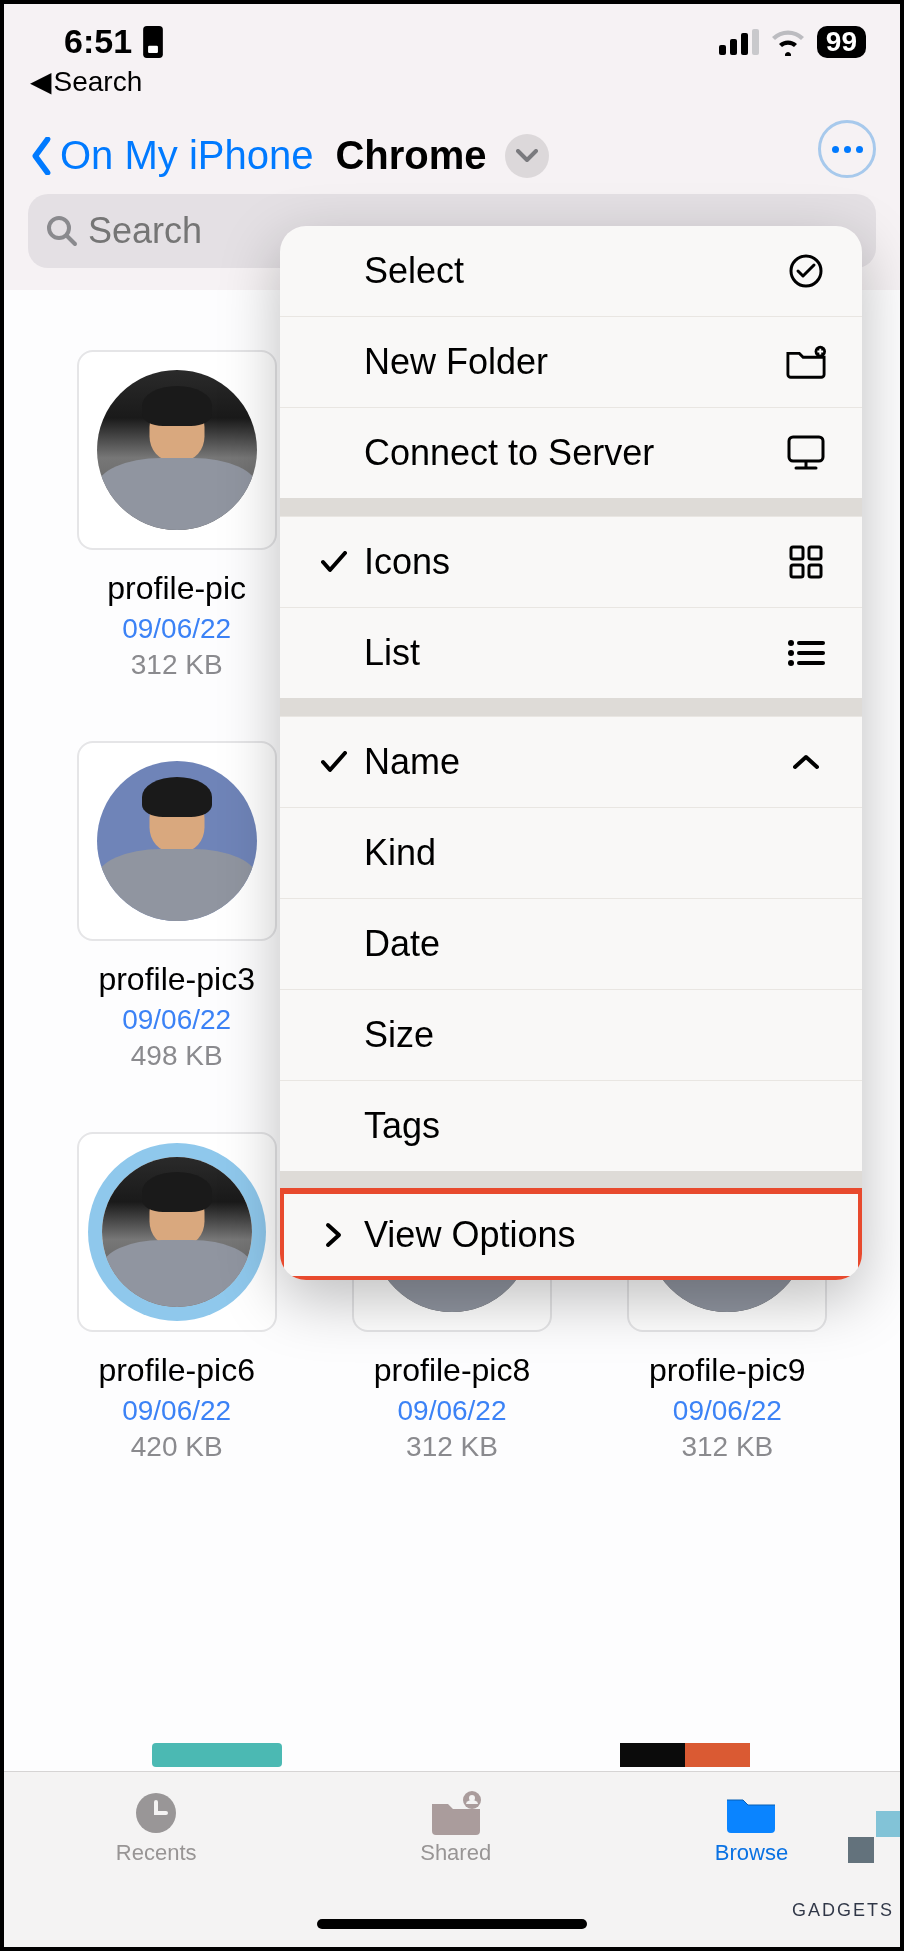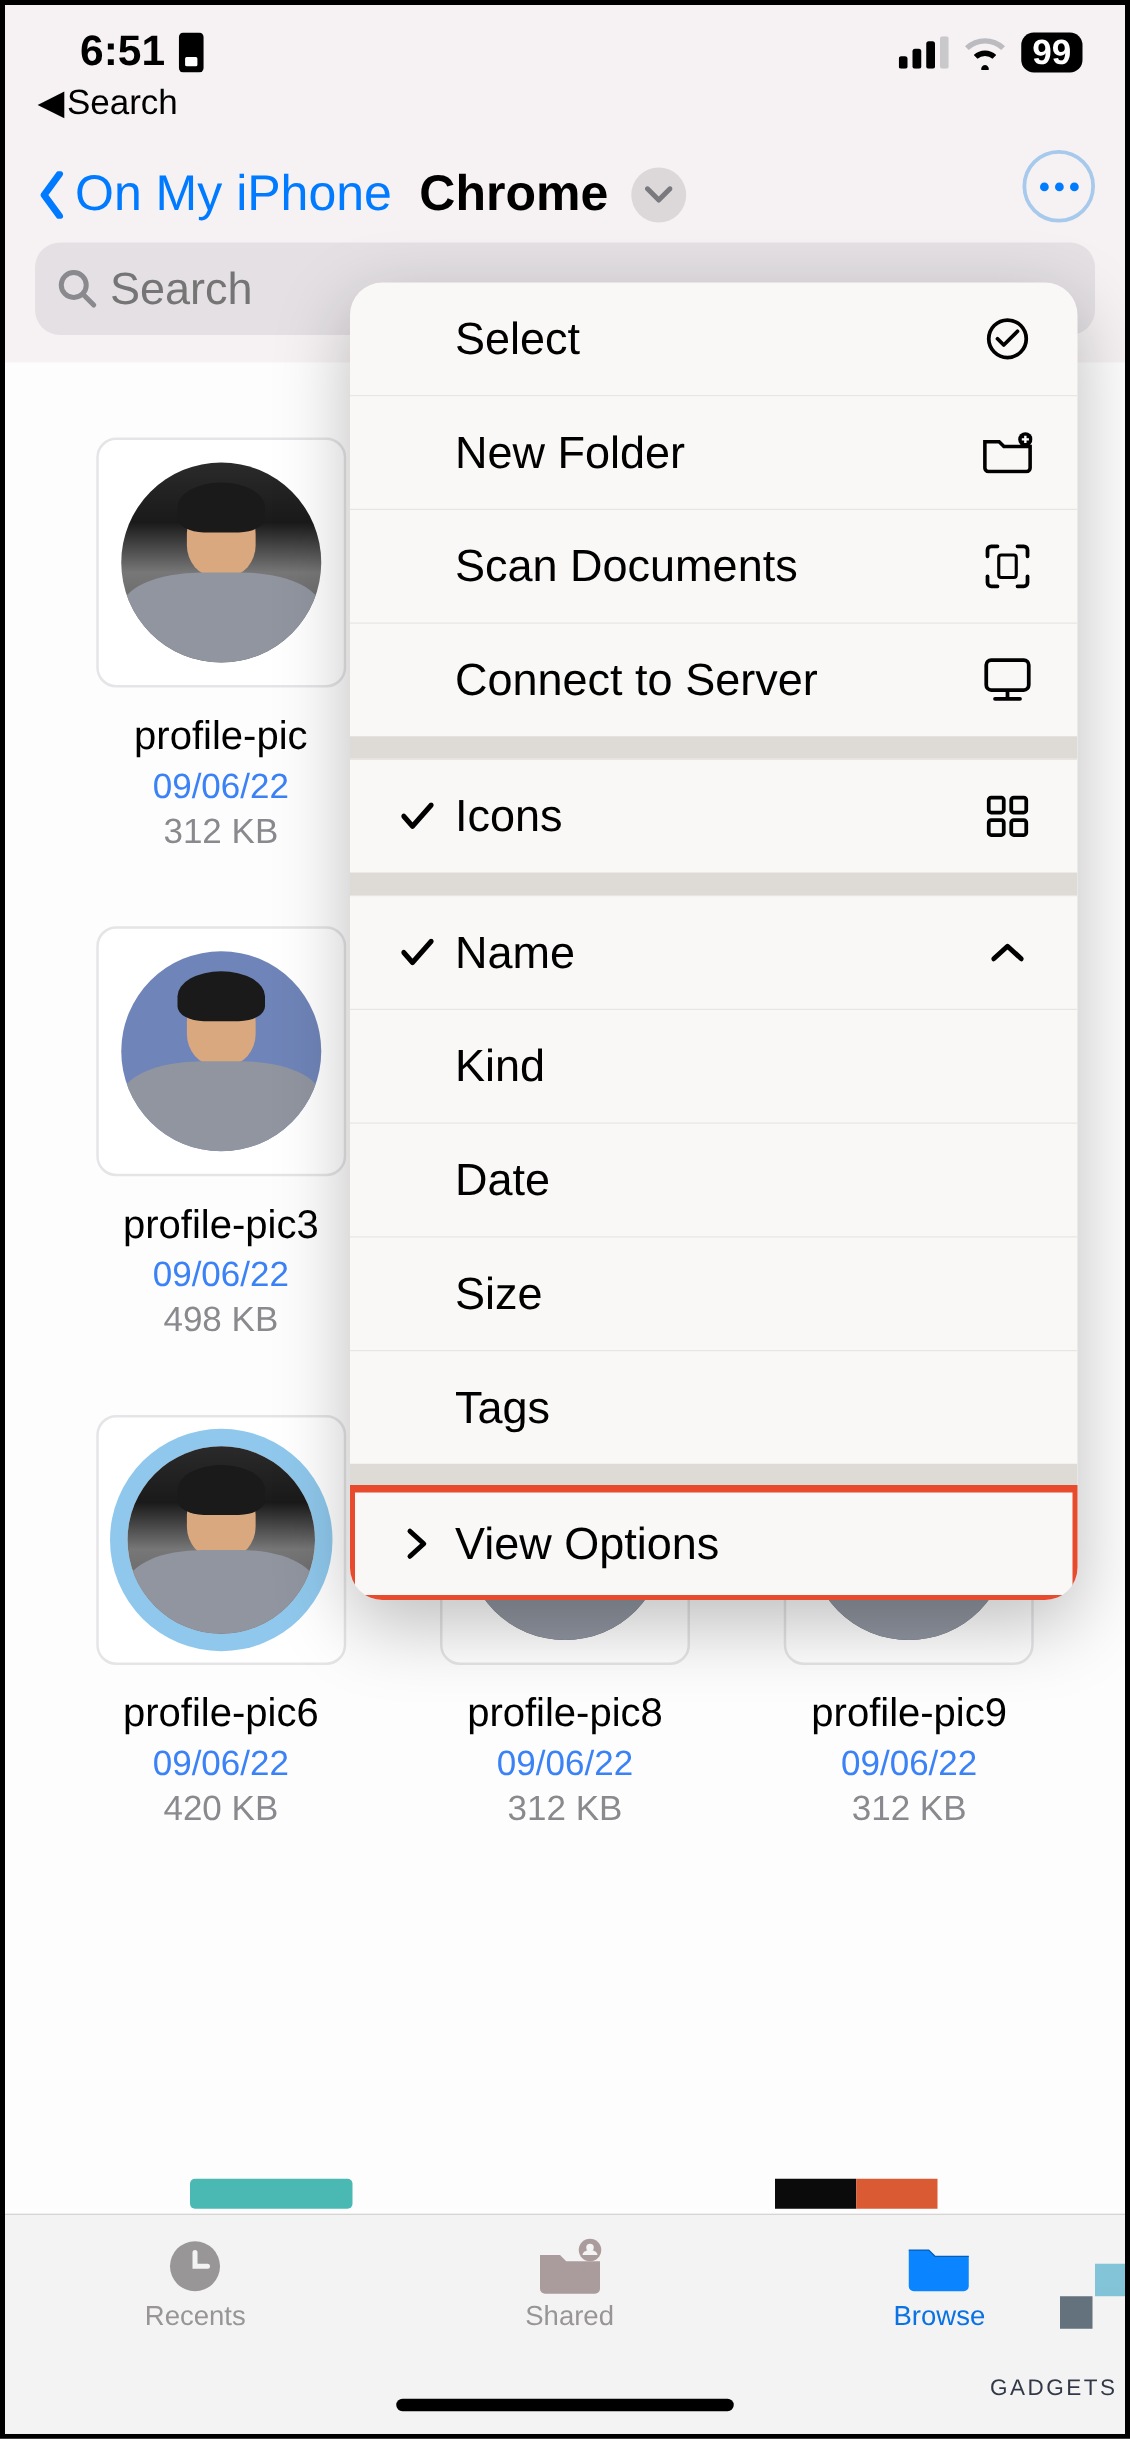--- a/index.html
+++ b/index.html
@@ -204,32 +204,20 @@
         <svg width="42" height="34" viewBox="0 0 42 34">
           <path d="M2 8 h12 l4 4 h22 v18 a3 3 0 0 1 -3 3 h-32 a3 3 0 0 1 -3 -3 z" stroke="#000" stroke-width="3" fill="none"></path>
           <circle cx="36" cy="6" r="6" fill="#000"></circle>
           <path d="M33 6 h6 M36 3 v6" stroke="#fff" stroke-width="2"></path>
         </svg>
       </span>
   </div>
   <div class="menu-item">
     <div class="left">
         <span class="check"></span>
-        <span>Scan Documents</span>
-      </div>
-    <span class="menu-icon">
-        <svg width="38" height="38" viewBox="0 0 38 38">
-          <path d="M3 11 v-5 a3 3 0 0 1 3 -3 h5 M27 3 h5 a3 3 0 0 1 3 3 v5 M35 27 v5 a3 3 0 0 1 -3 3 h-5 M11 35 h-5 a3 3 0 0 1 -3 -3 v-5" stroke="#000" stroke-width="3" fill="none" stroke-linecap="round"></path>
-          <rect x="12" y="10" width="14" height="18" rx="2" stroke="#000" stroke-width="2.5" fill="none"></rect>
-        </svg>
-      </span>
-  </div>
-  <div class="menu-item">
-    <div class="left">
-        <span class="check"></span>
         <span>Connect to Server</span>
       </div>
     <span class="menu-icon">
         <svg width="40" height="38" viewBox="0 0 40 38">
           <rect x="3" y="3" width="34" height="24" rx="4" stroke="#000" stroke-width="3" fill="none"></rect>
           <line x1="20" y1="27" x2="20" y2="33" stroke="#000" stroke-width="3"></line>
           <line x1="10" y1="34" x2="30" y2="34" stroke="#000" stroke-width="3" stroke-linecap="round"></line>
         </svg>
       </span>
   </div>
@@ -245,20 +233,36 @@
       </div>
     <span class="menu-icon">
         <svg width="36" height="36" viewBox="0 0 36 36">
           <rect x="3" y="3" width="12" height="12" rx="2" stroke="#000" stroke-width="3" fill="none"></rect>
           <rect x="21" y="3" width="12" height="12" rx="2" stroke="#000" stroke-width="3" fill="none"></rect>
           <rect x="3" y="21" width="12" height="12" rx="2" stroke="#000" stroke-width="3" fill="none"></rect>
           <rect x="21" y="21" width="12" height="12" rx="2" stroke="#000" stroke-width="3" fill="none"></rect>
         </svg>
       </span>
   </div>
+  <div class="menu-item">
+    <div class="left">
+        <span class="check"></span>
+        <span>List</span>
+      </div>
+    <span class="menu-icon">
+        <svg width="38" height="28" viewBox="0 0 38 28">
+          <circle cx="4" cy="4" r="3" fill="#000"></circle>
+          <line x1="12" y1="4" x2="36" y2="4" stroke="#000" stroke-width="4" stroke-linecap="round"></line>
+          <circle cx="4" cy="14" r="3" fill="#000"></circle>
+          <line x1="12" y1="14" x2="36" y2="14" stroke="#000" stroke-width="4" stroke-linecap="round"></line>
+          <circle cx="4" cy="24" r="3" fill="#000"></circle>
+          <line x1="12" y1="24" x2="36" y2="24" stroke="#000" stroke-width="4" stroke-linecap="round"></line>
+        </svg>
+      </span>
+  </div>
   <div class="menu-sep"></div>
   <div class="menu-item">
     <div class="left">
         <span class="check">
           <svg width="26" height="22" viewBox="0 0 26 22">
             <path d="M2 11 l7 8 l15 -17" stroke="#000" stroke-width="4" fill="none" stroke-linecap="round" stroke-linejoin="round"></path>
           </svg>
         </span>
         <span>Name</span>
       </div>

